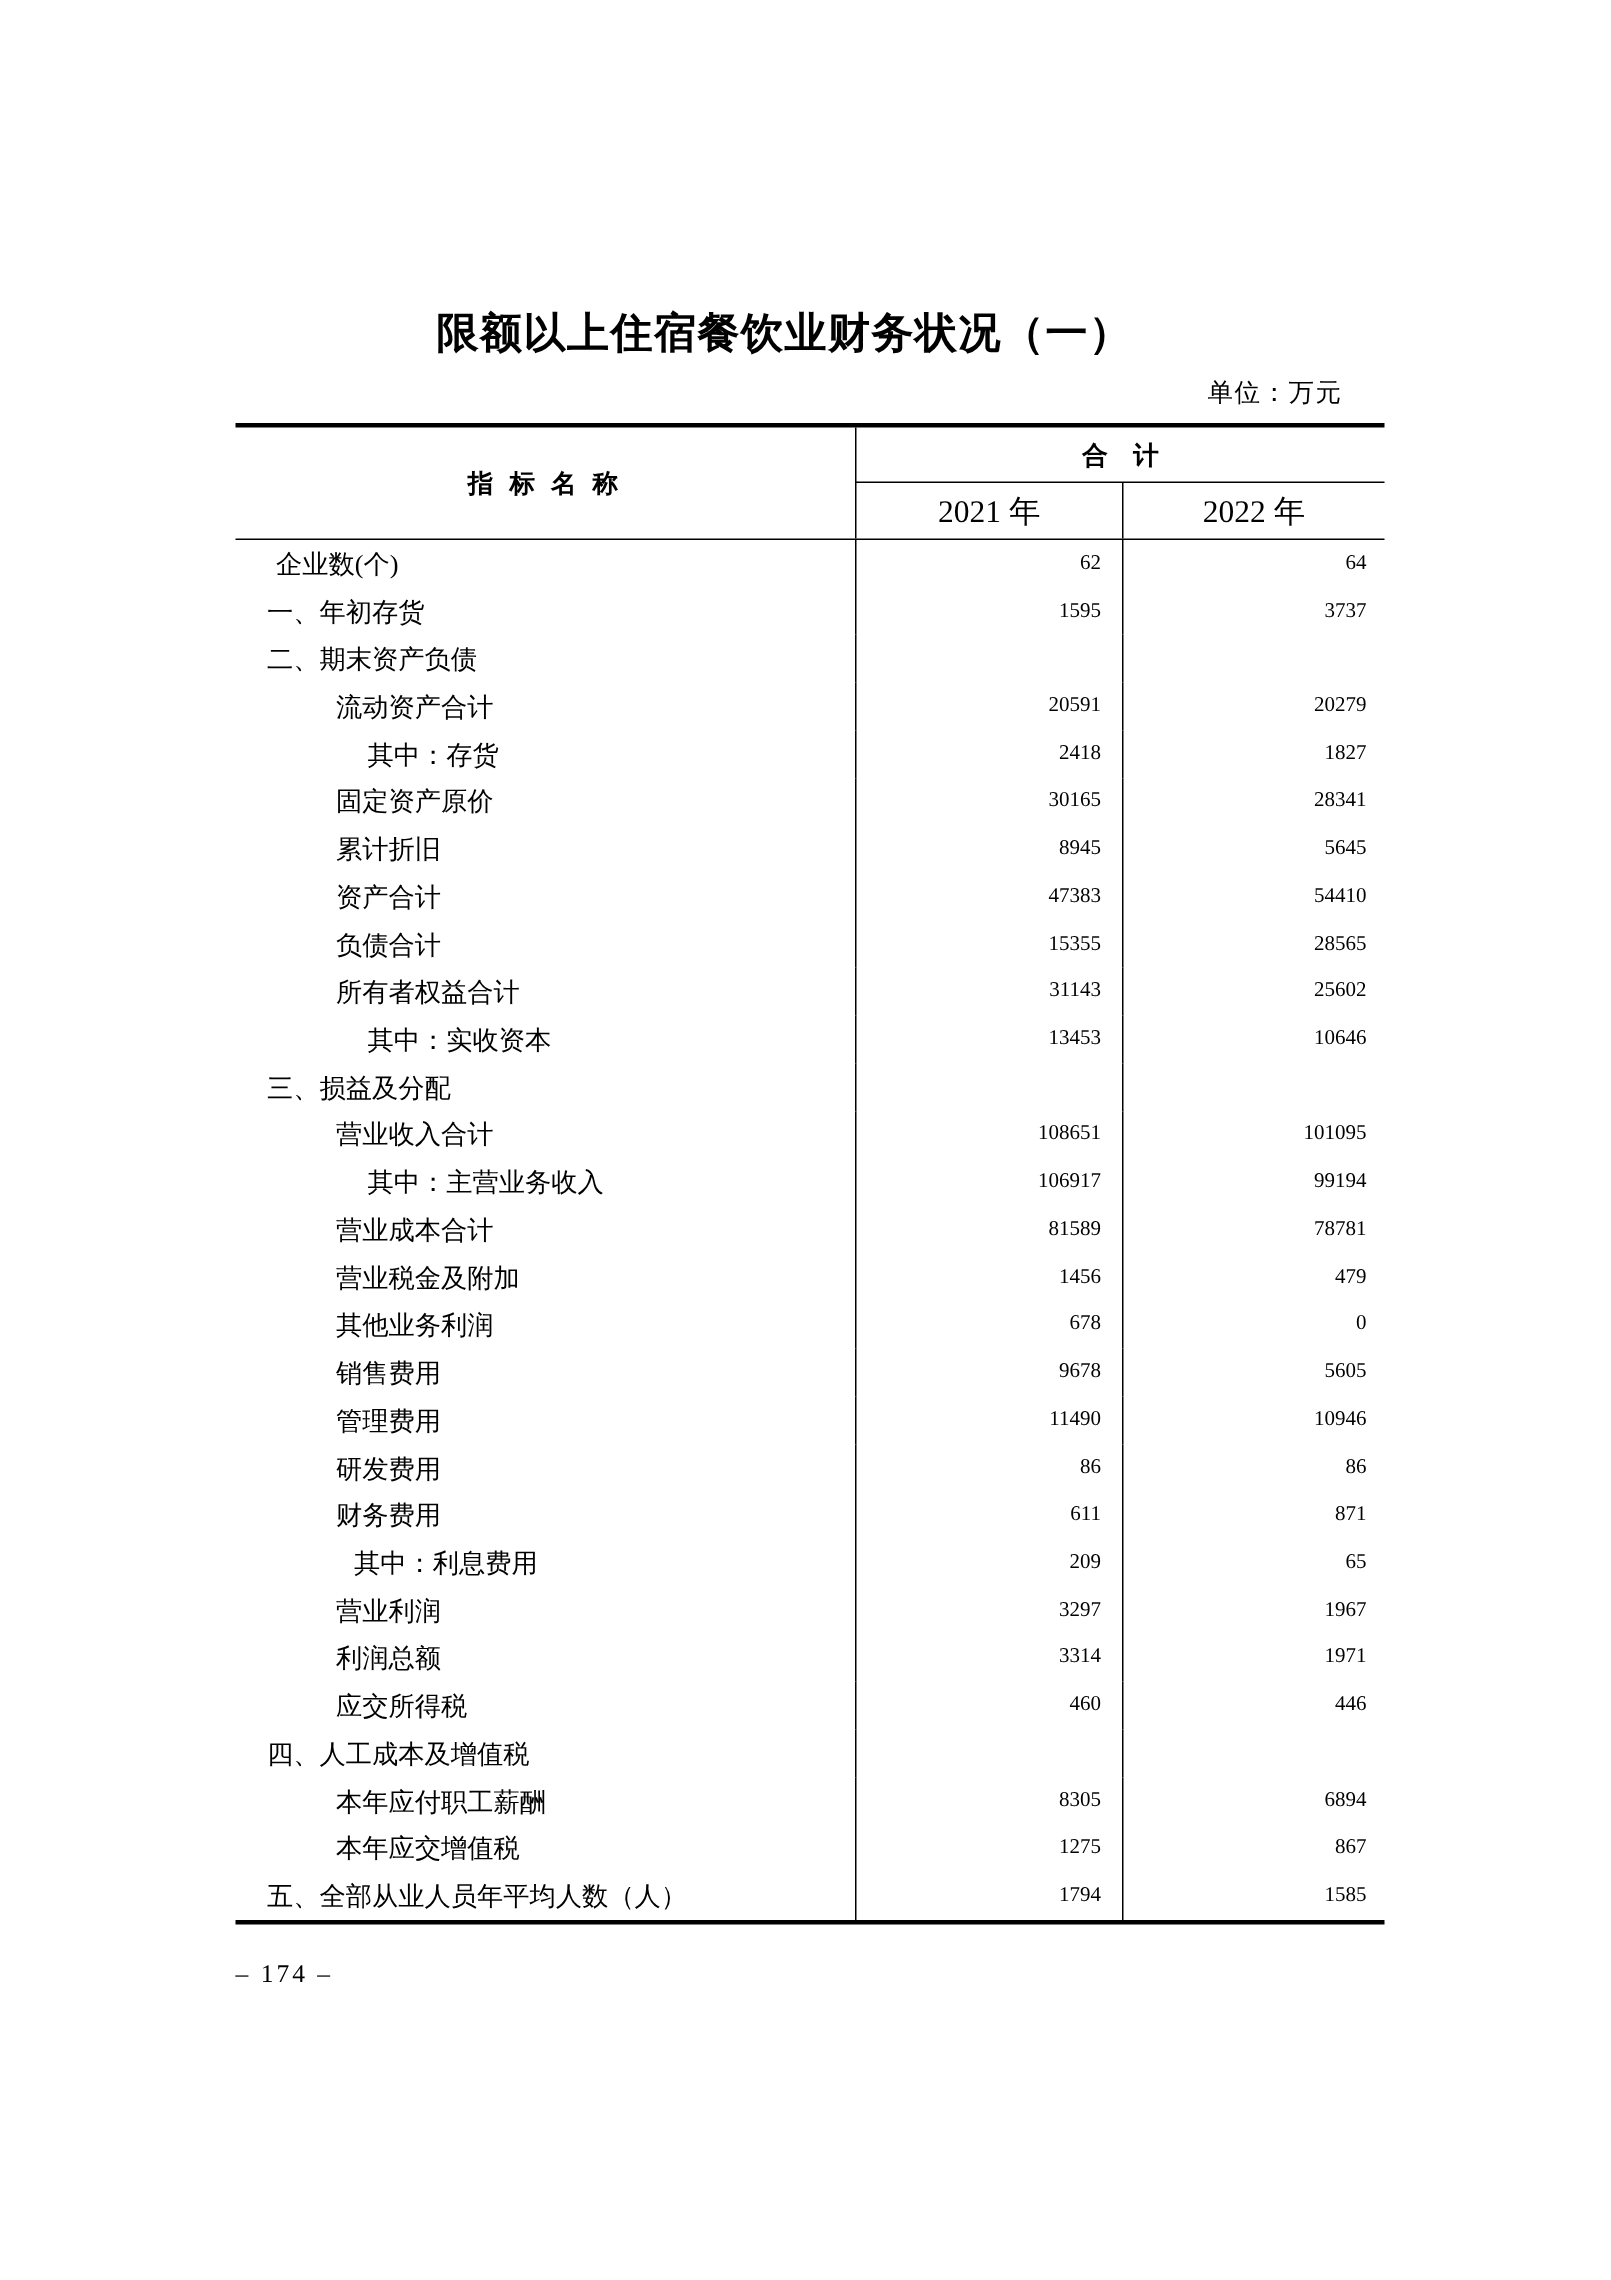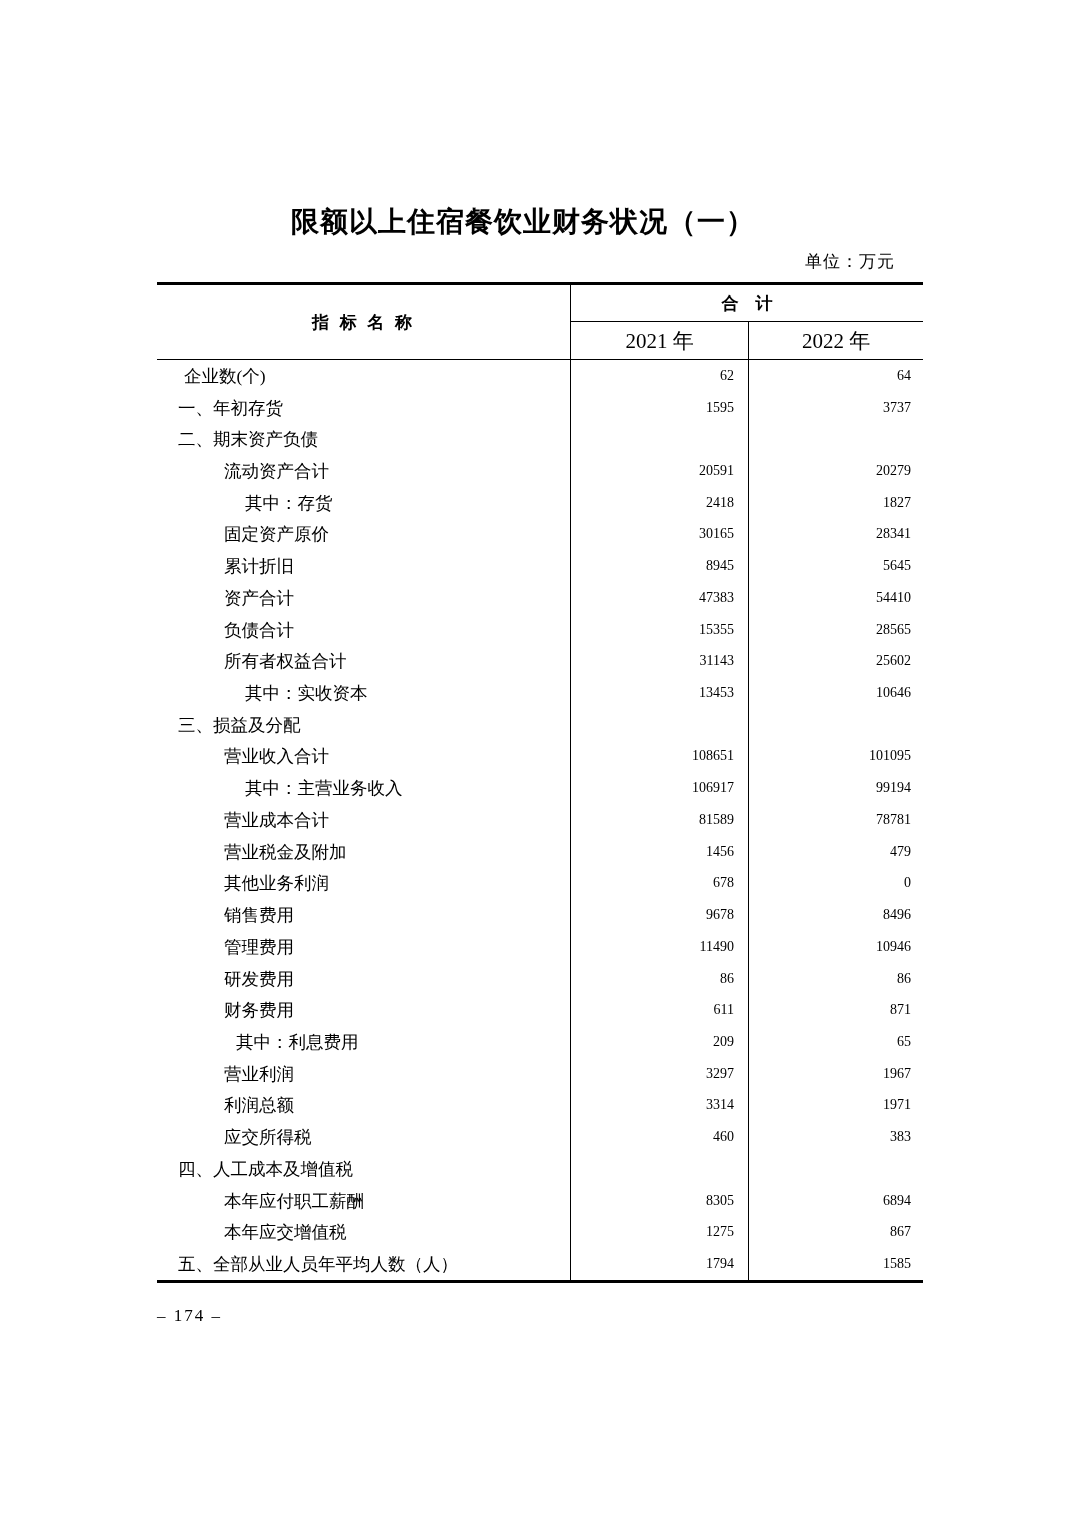--- a/index.html
+++ b/index.html
@@ -203,21 +203,21 @@
           <div class="cell num y2">479</div>
         </div>
         <div class="trow">
           <div class="cell name item">其他业务利润</div>
           <div class="cell num y1">678</div>
           <div class="cell num y2">0</div>
         </div>
         <div class="trow">
           <div class="cell name item">销售费用</div>
           <div class="cell num y1">9678</div>
-          <div class="cell num y2">8496</div>
+          <div class="cell num y2">5605</div>
         </div>
         <div class="trow">
           <div class="cell name item">管理费用</div>
           <div class="cell num y1">11490</div>
           <div class="cell num y2">10946</div>
         </div>
         <div class="trow">
           <div class="cell name item">研发费用</div>
           <div class="cell num y1">86</div>
           <div class="cell num y2">86</div>
@@ -238,21 +238,21 @@
           <div class="cell num y2">1967</div>
         </div>
         <div class="trow">
           <div class="cell name item">利润总额</div>
           <div class="cell num y1">3314</div>
           <div class="cell num y2">1971</div>
         </div>
         <div class="trow">
           <div class="cell name item">应交所得税</div>
           <div class="cell num y1">460</div>
-          <div class="cell num y2">383</div>
+          <div class="cell num y2">446</div>
         </div>
         <div class="trow">
           <div class="cell name section">四、人工成本及增值税</div>
           <div class="cell num y1"></div>
           <div class="cell num y2"></div>
         </div>
         <div class="trow">
           <div class="cell name item">本年应付职工薪酬</div>
           <div class="cell num y1">8305</div>
           <div class="cell num y2">6894</div>

